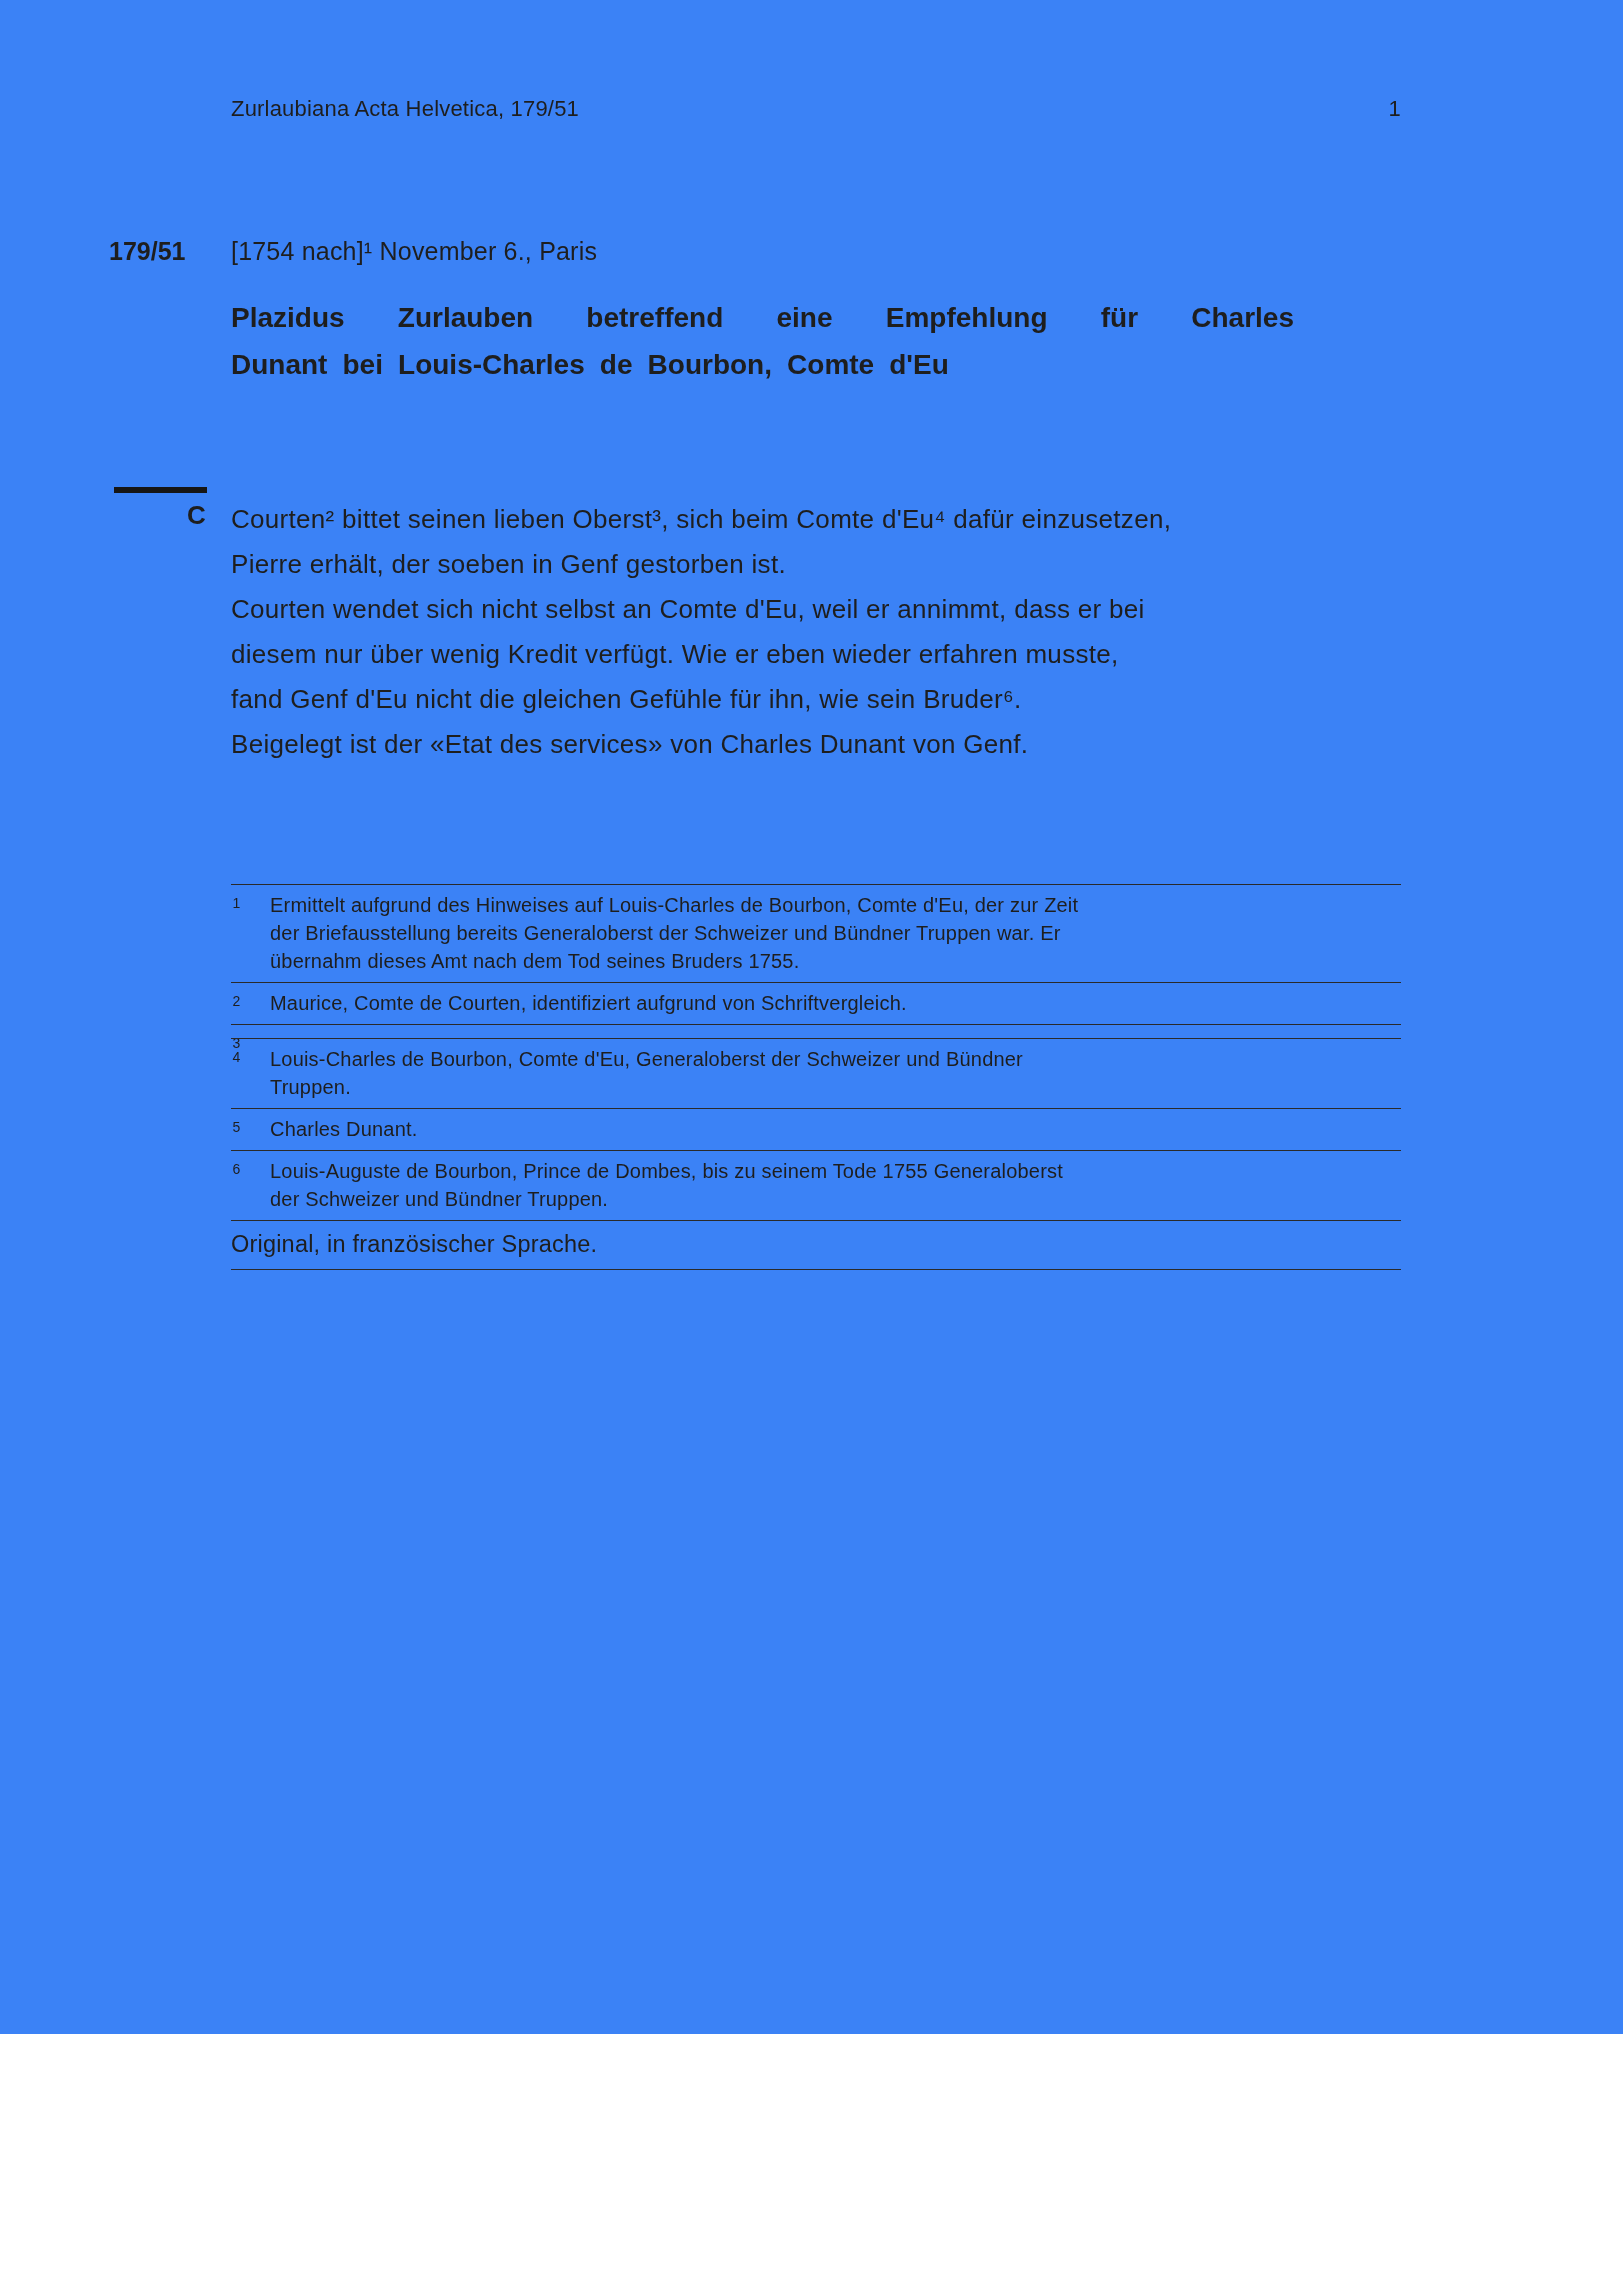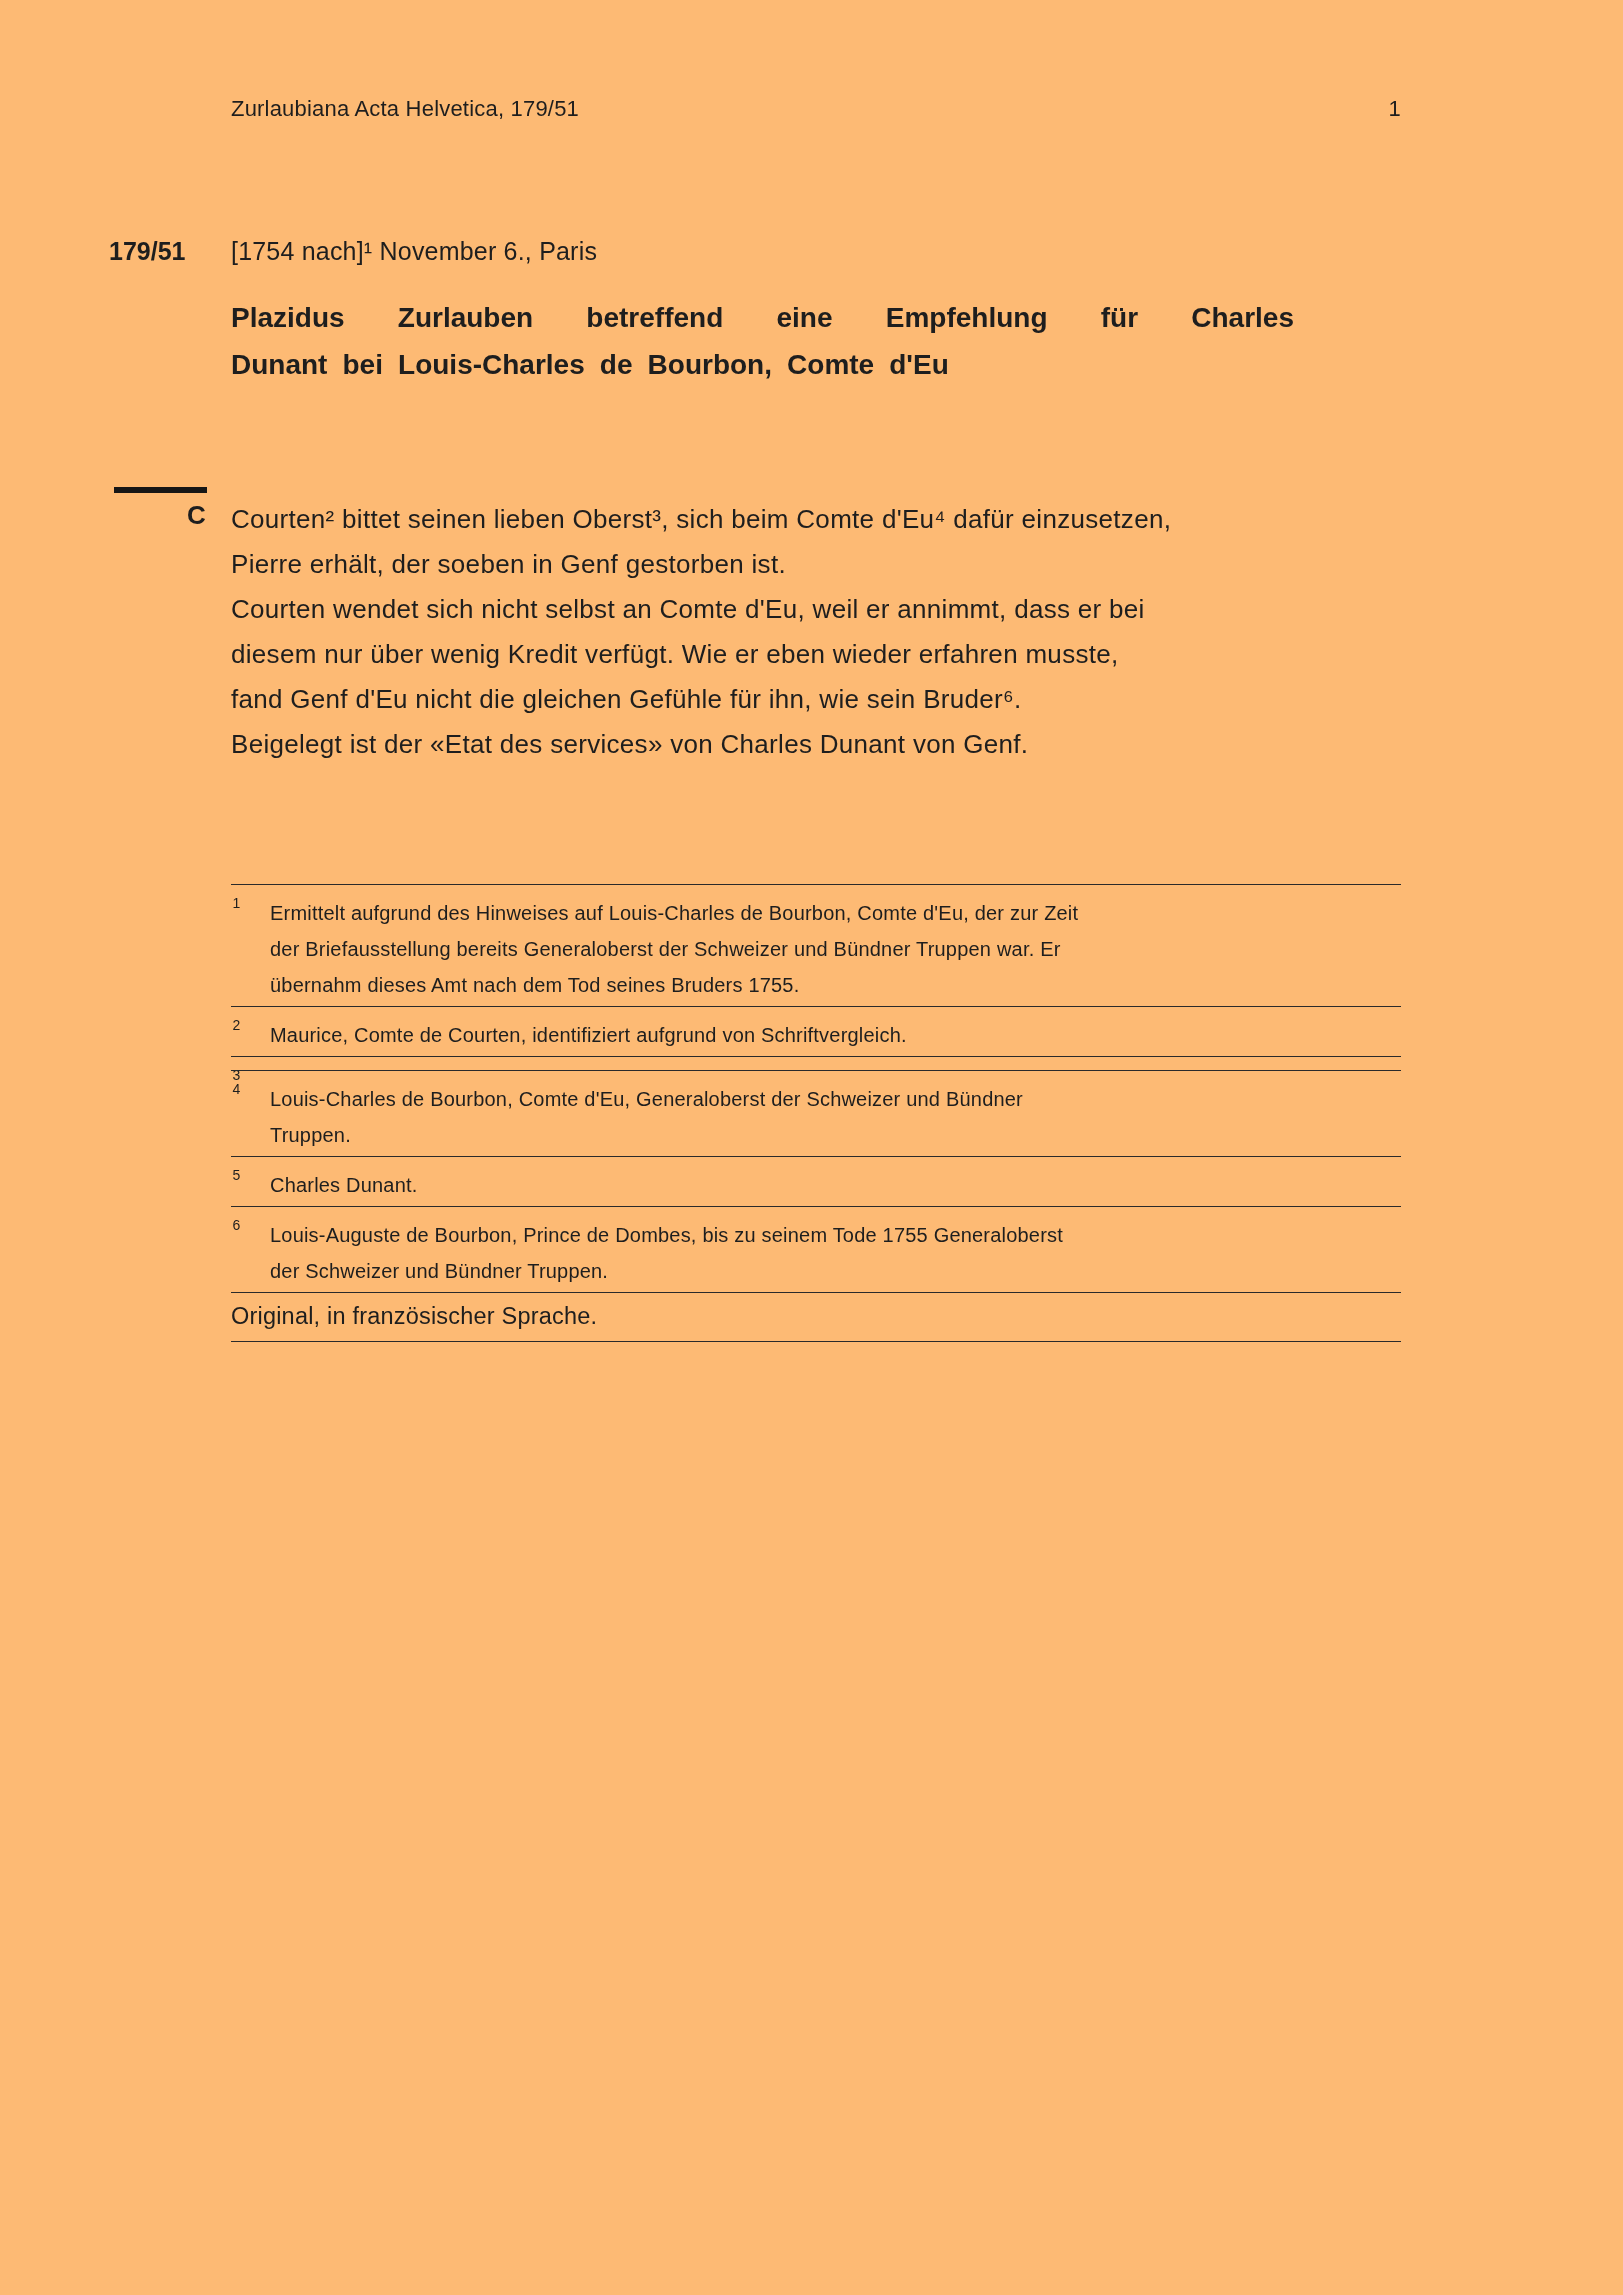--- a/index.html
+++ b/index.html
@@ -7,22 +7,22 @@
   body {
     width: 1623px;
     height: 2295px;
     background: #ffffff;
     font-family: "Liberation Sans", "DejaVu Sans", sans-serif;
     color: #1e1e1e;
   }
   .page {
     position: relative;
     width: 1623px;
-    height: 2295px;
-    background: #fdba74;
+    height: 2034px;
+    background: #3b82f6;
     overflow: hidden;
   }
 
   
   .header {
     position: absolute;
     left: 231px;
     top: 96px;
     width: 1170px;
     display: flex;
@@ -103,21 +103,21 @@
     position: relative;
     border-top: 1.6px solid #2a2a2a;
     padding: 5.7px 0 7.3px 39px;
   }
   .fn .marker {
     position: absolute;
     left: 1.6px;
     top: 4px;
     font-size: 14px;
   }
-  .fn .line { white-space: nowrap; margin-top: 8px; }
+  .fn .line { white-space: nowrap; }
   .source {
     border-top: 1.6px solid #2a2a2a;
     padding: 6.5px 0 8px 0;
     font-size: 23.5px;
     line-height: 34px;
     letter-spacing: 0.2px;
   }
   .end-rule {
     border-top: 1.6px solid #2a2a2a;
     height: 0;

